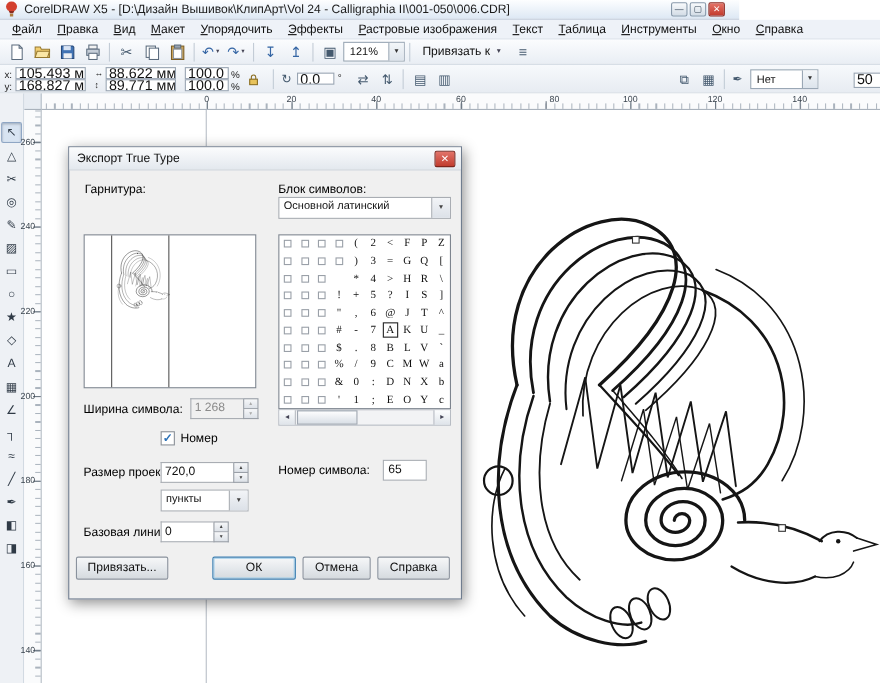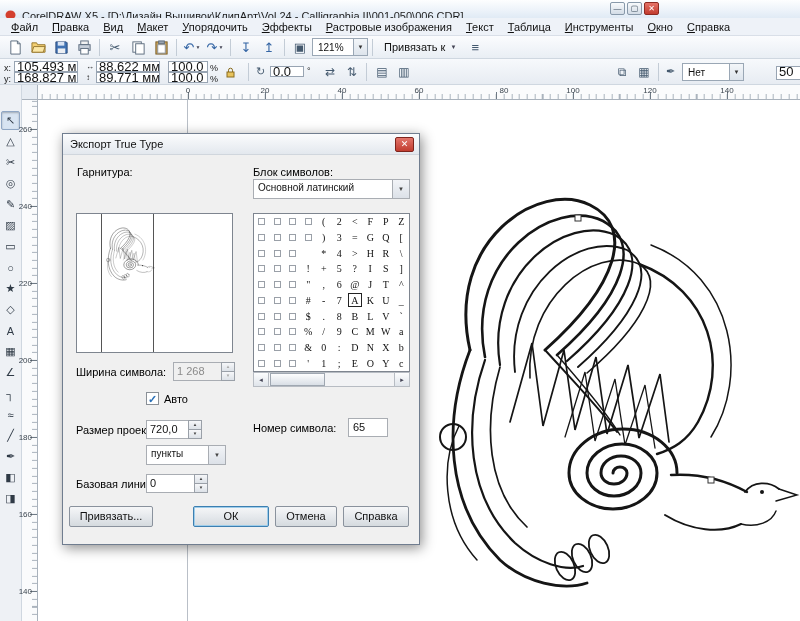--- a/index.html
+++ b/index.html
@@ -1,22 +1,22 @@
 <!DOCTYPE html>
 <html><head>
 <meta charset="utf-8">
 <style>
   * { margin:0; padding:0; box-sizing:border-box; }
   html,body { width:800px; height:621px; overflow:hidden; }
   body { font-family:"Liberation Sans", sans-serif; font-size:11px; background:#fff; position:relative; color:#111; }
 
   
-  .titlebar { position:absolute; left:0; top:0; width:800px; height:18px;
+  .titlebar { position:absolute; left:0; top:0; width:672px; height:18px;
     background:linear-gradient(#fdfeff,#dde8f4); border-bottom:1px solid #b8c4d4;
-    display:flex; align-items:flex-start; padding:10px 4px; }
+    display:flex; align-items:center; padding:0 4px; }
   .title-text { font-size:11px; color:#1c1c1c; margin-left:5px; white-space:nowrap; }
   .winbtns { position:absolute; left:610px; top:2px; display:flex; gap:2px; }
   .winbtn { width:15px; height:13px; border:1px solid #8899aa; border-radius:2px;
     background:linear-gradient(#f8fafc,#d3dce6); font-size:8px; line-height:11px; text-align:center; color:#345; }
   .winbtn.close { background:linear-gradient(#e57368,#c23b2e); color:#fff; border-color:#8d2a22; }
 
   .menubar { position:absolute; top:18px; left:0; width:800px; height:18px; background:#eef2f8;
     border-bottom:1px solid #d9dfe8; display:flex; align-items:center; padding-left:4px; }
   .menu-item { padding:2px 7px; font-size:11px; color:#101010; white-space:nowrap; }
   .menu-item u { text-decoration:underline; }
@@ -604,24 +604,24 @@
     <div class="spinval">1 268</div>
     <div class="spinarrows">
       <div class="sa">▲</div>
       <div class="sa">▼</div>
     </div>
   </div>
 
   <span class="chk" style="left:83px;top:258px">
       <span class="mark">✓</span>
     </span>
-  <span class="dlabel" style="left:101px;top:259px">Авто</span>
+  <span class="dlabel" style="left:101px;top:259px">Номер</span>
 
   <span class="dlabel" style="left:13px;top:290px">Размер проекта:</span>
-  <div class="spinbox" style="left:83px;top:286px;width:56px">
+  <div class="spinbox" style="left:83px;top:286px;width:80px">
     <div class="spinval">720,0</div>
     <div class="spinarrows">
       <div class="sa">▲</div>
       <div class="sa">▼</div>
     </div>
   </div>
 
   <div class="dcombo" style="left:83px;top:311px;width:80px">
     <span class="val">пункты</span>
     <span class="drop">▼</span>

